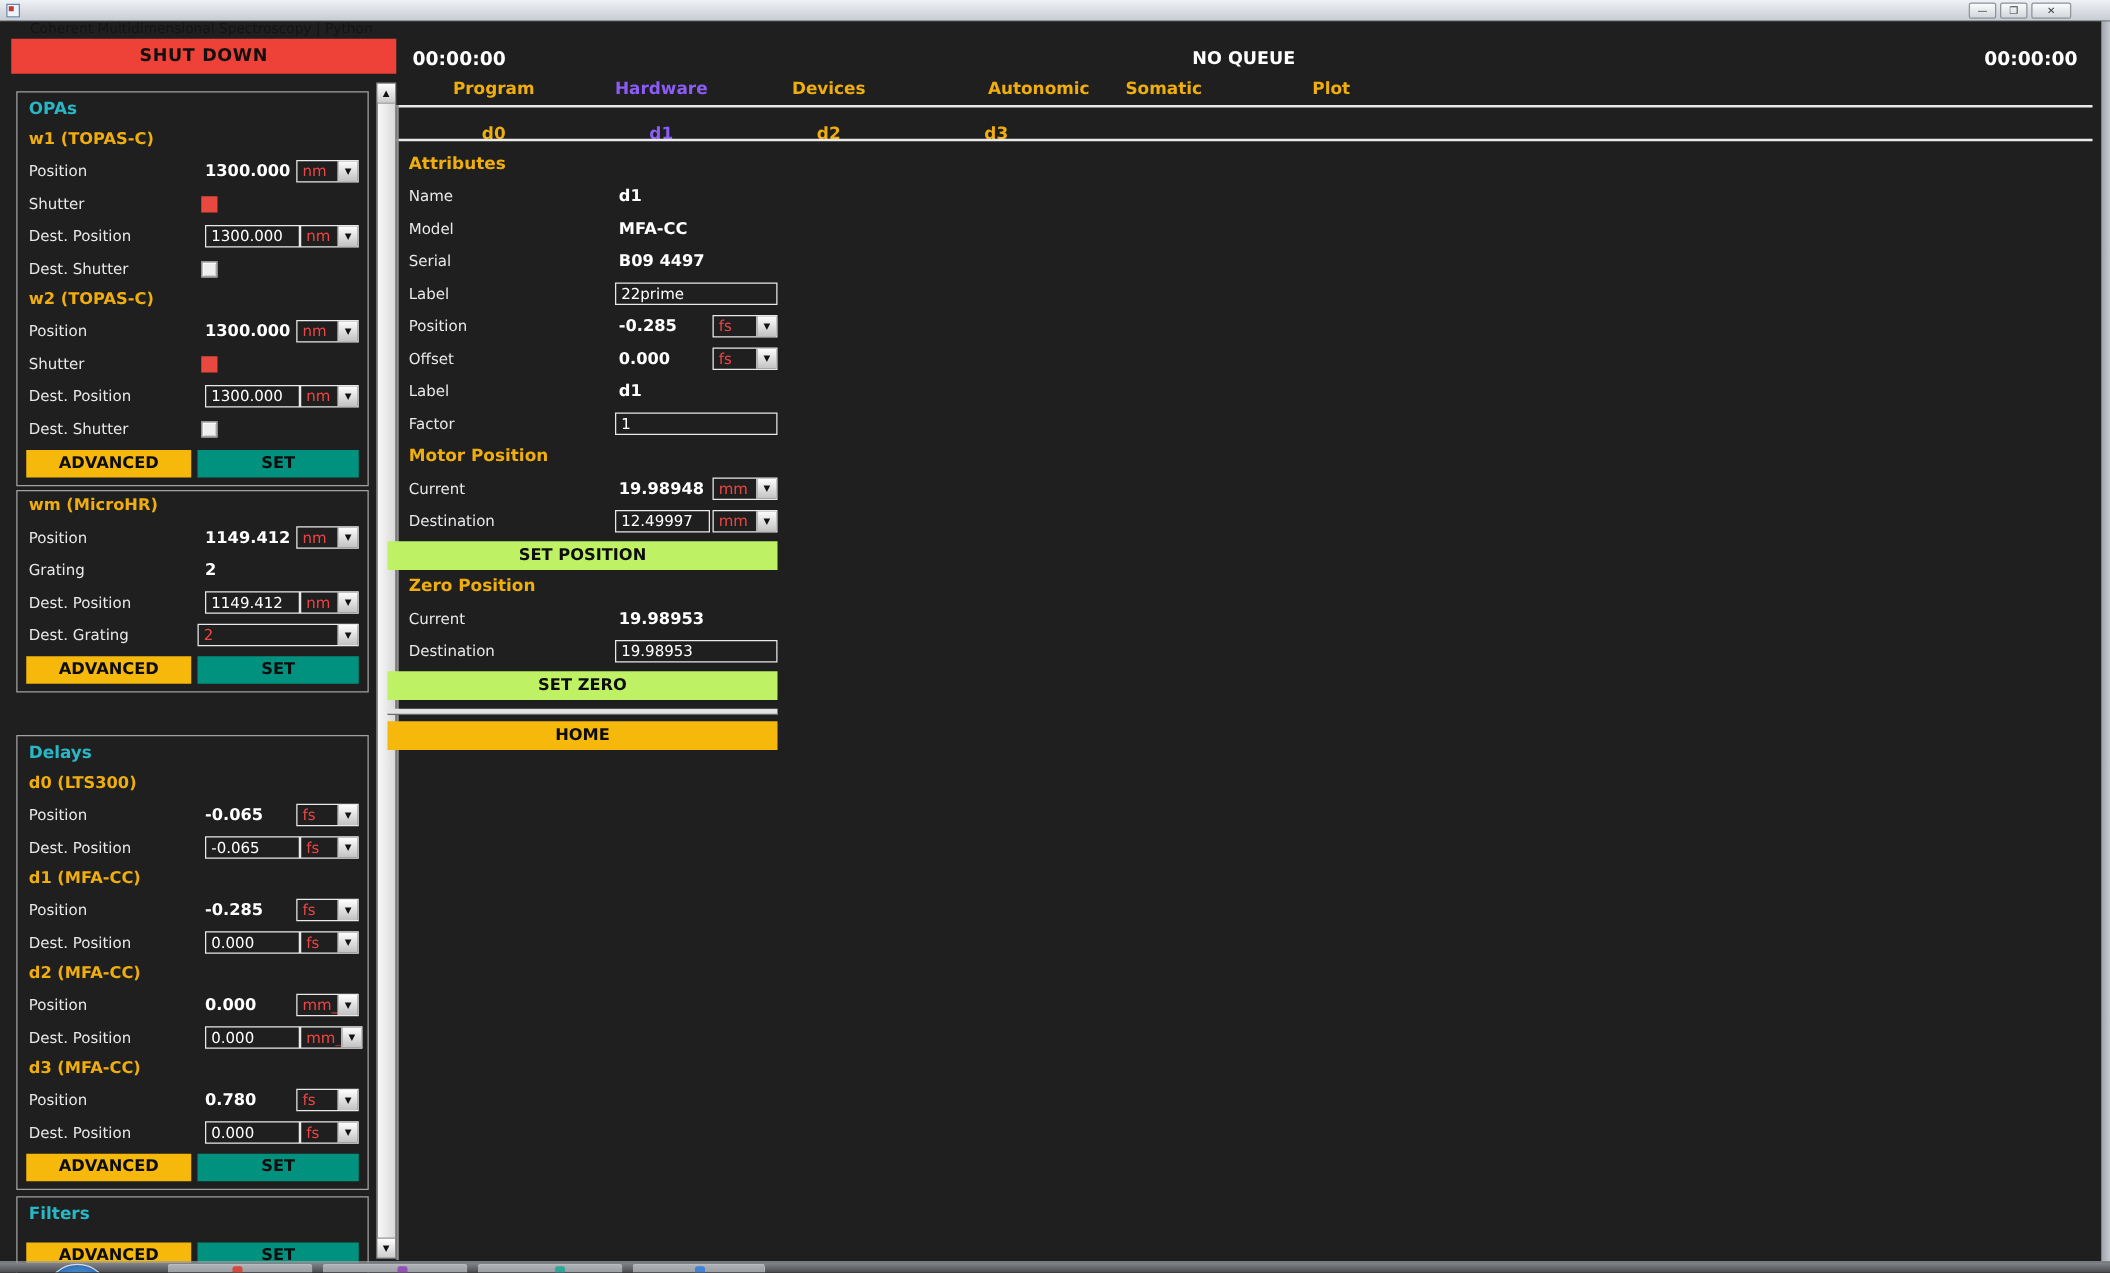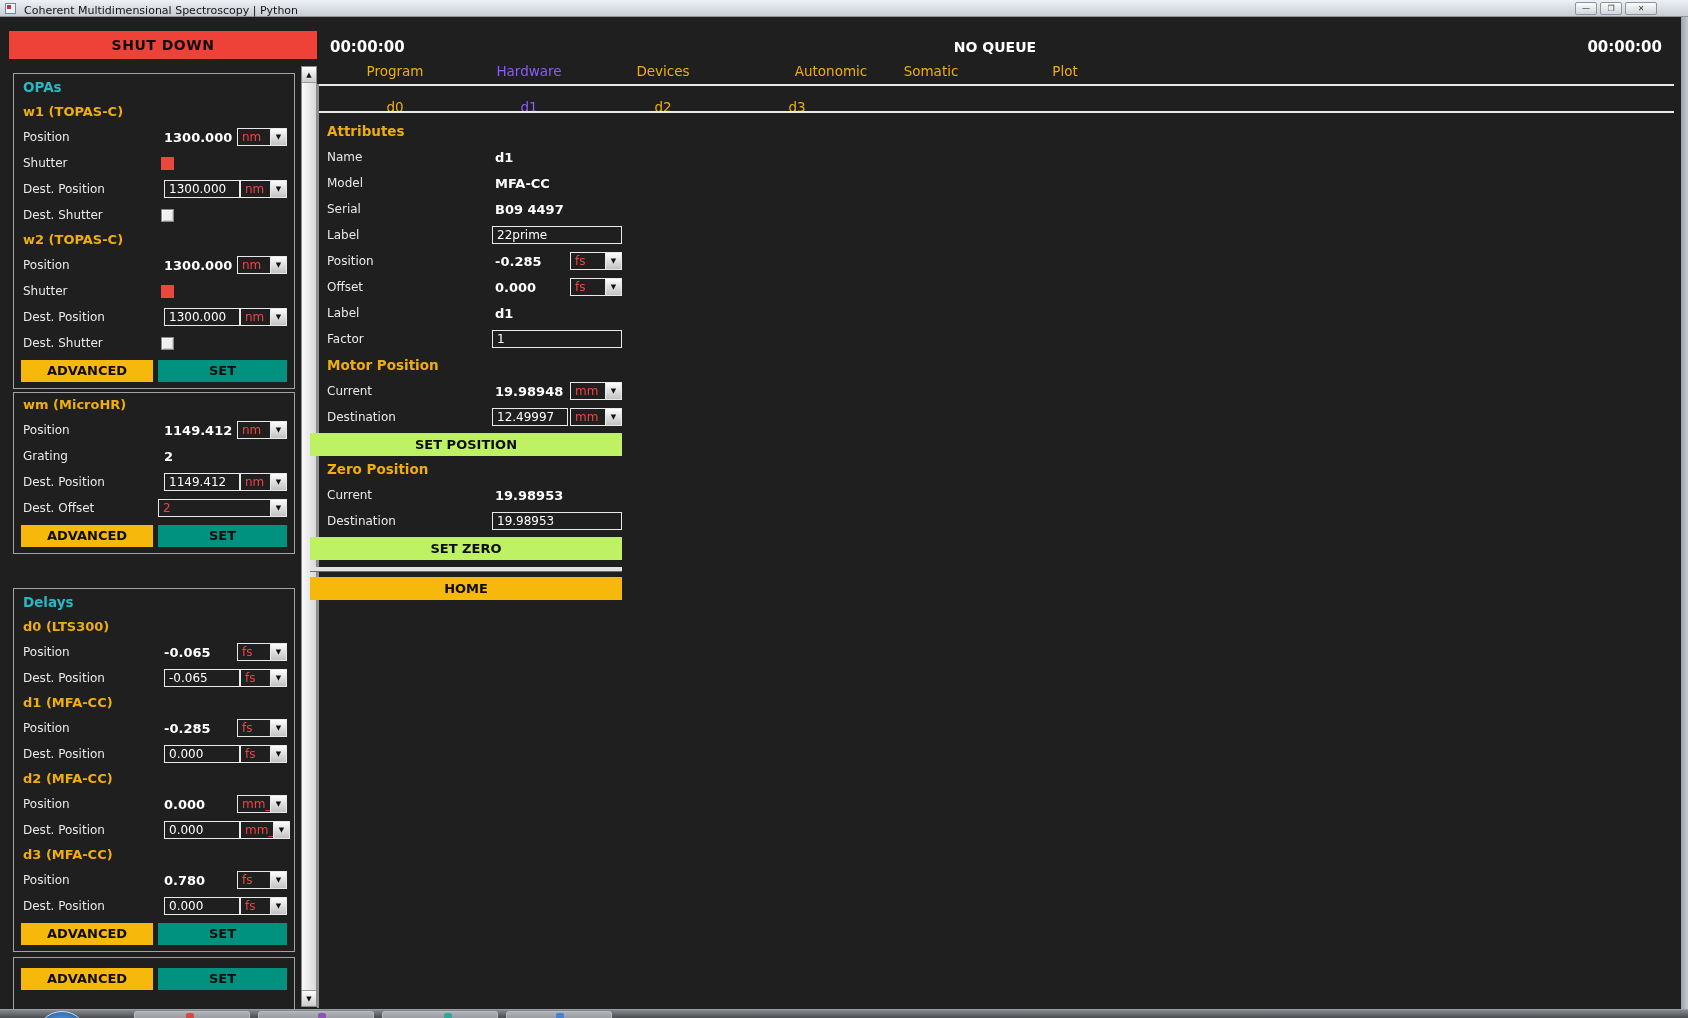--- a/index.html
+++ b/index.html
@@ -5,21 +5,21 @@
   html,body { margin:0; padding:0; background:#555; }
   .screen { position:relative; width:1688px; height:1018px; background:#1f1f1f;
             font-family:"DejaVu Sans",sans-serif; overflow:hidden; }
 
   
   .titlebar { position:absolute; left:0; top:0; width:100%; height:17px;
               background:linear-gradient(#eef1f5,#c9cdd4); border-bottom:1px solid #909398; box-sizing:border-box; }
   .title-icon { position:absolute; left:5px; top:3px; width:11px; height:11px;
                 background:#eef4fb; border:1px solid #6b87a8; box-sizing:border-box; }
   .title-icon::after { content:""; position:absolute; left:1px; top:1px; width:4px; height:4px; background:#c2392f; }
-  .title-text { position:absolute; left:24px; top:4px; font-size:11px; color:#141414; white-space:nowrap; }
+  .title-text { position:absolute; left:24px; top:16px; font-size:11px; color:#141414; white-space:nowrap; }
   .winbtn { position:absolute; top:2px; height:13px; border:1px solid #8f949b; border-radius:2px;
             background:linear-gradient(#fbfcfd,#d2d6dc); font-size:8px; color:#3a3a3a;
             text-align:center; line-height:11px; box-sizing:border-box; }
   .winbtn.min { left:1575px; width:22px; }
   .winbtn.res { left:1600px; width:22px; }
   .winbtn.cls { left:1625px; width:32px; }
   .win-right-border { position:absolute; left:1681px; top:17px; width:7px; height:992px;
                       background:linear-gradient(90deg,#9ea3aa,#c6cad1); }
 
   
@@ -27,21 +27,21 @@
                   color:#101010; font-weight:bold; font-size:14px; text-align:center; line-height:28px;
                   letter-spacing:.5px; cursor:pointer; }
   .timer-left  { position:absolute; left:330px; top:38px; color:#fff; font-weight:bold; font-size:15px; }
   .queue-status{ position:absolute; left:895px; top:39px; width:200px; text-align:center;
                  color:#fff; font-weight:bold; font-size:14px; }
   .timer-right { position:absolute; left:1575px; top:38px; width:87px; text-align:right;
                  color:#fff; font-weight:bold; font-size:15px; }
 
   
   .tab, .subtab { position:absolute; width:134px; height:18px; text-align:center;
-                  font-weight:normal; font-size:13.5px; color:#efae0d; cursor:pointer; }
+                  font-weight:bold; font-size:13.5px; color:#efae0d; cursor:pointer; }
   .tab { top:63px; } .subtab { top:99px; }
   .tab.active, .subtab.active { color:#8b5cf6; }
   .hline { position:absolute; left:317px; width:1357px; height:2px; background:#e9e9e9; }
   .hline.l1 { top:84px; } .hline.l2 { top:111px; }
   .vline { position:absolute; left:317px; top:84px; width:2px; height:924px; background:#8f8f8f; }
 
   
   .sbox { position:absolute; left:13px; width:282px; border:1px solid #a2a2a2; background:#1f1f1f;
           box-sizing:border-box; padding-bottom:6px; }
   .sbox-title  { height:26px; line-height:26px; padding-left:9px; color:#29b7c6; font-weight:bold; font-size:13.5px; }
@@ -207,21 +207,21 @@
     </div>
     <div class="srow">
       <span class="slabel">Dest. Position</span>
       <input class="tinput w76" style="margin-left: 6px;" value="1149.412">
       <span class="dropdown dd-unit-s">
         <span class="dtext">nm</span>
         <span class="dbtn">▼</span>
       </span>
     </div>
     <div class="srow">
-      <span class="slabel">Dest. Offset</span>
+      <span class="slabel">Dest. Grating</span>
       <span class="dropdown dd-wide-s">
         <span class="dtext">2</span>
         <span class="dbtn">▼</span>
       </span>
     </div>
     <div class="sbuttons">
       <div class="btn btn-advanced">ADVANCED</div>
       <div class="btn btn-set">SET</div>
     </div>
   </div>
@@ -301,20 +301,21 @@
       </span>
     </div>
 
     <div class="sbuttons">
       <div class="btn btn-advanced">ADVANCED</div>
       <div class="btn btn-set">SET</div>
     </div>
   </div>
 
   <div class="sbox" style="top:957px;height:70px">
+    <div class="sbox-title">Filters</div>
     <div class="sbuttons" style="padding-top:10px">
       <div class="btn btn-advanced">ADVANCED</div>
       <div class="btn btn-set">SET</div>
     </div>
   </div>
 
   <div class="scrollbar">
     <div class="scroll-up">▲</div>
     <div class="scroll-down">▼</div>
   </div>

